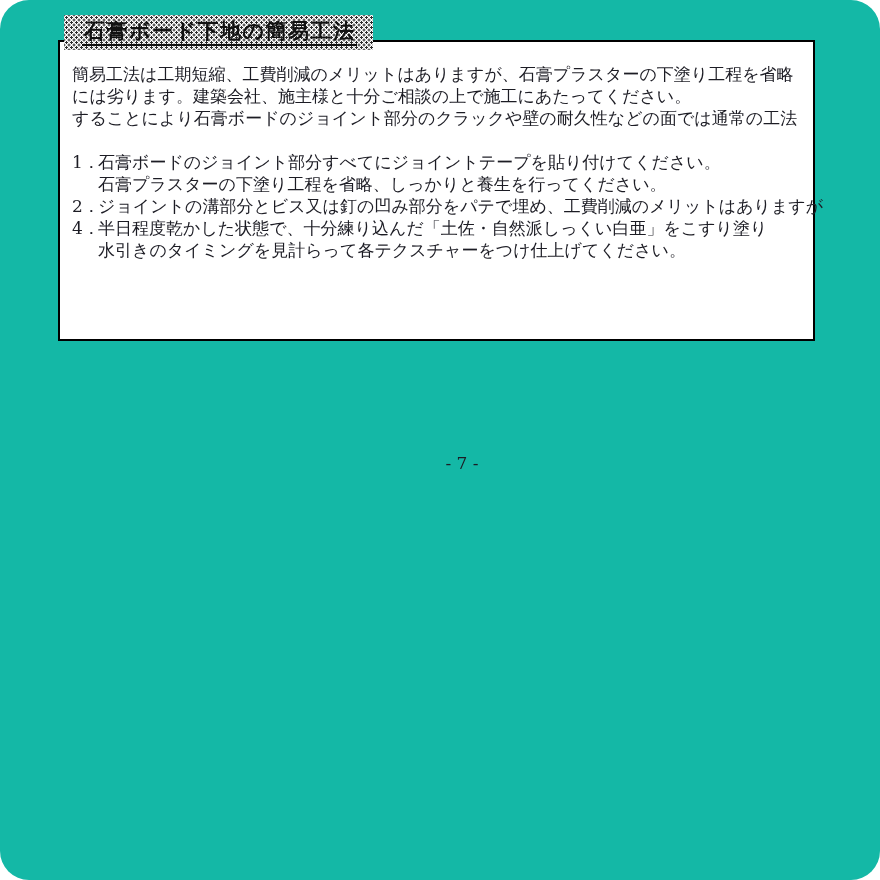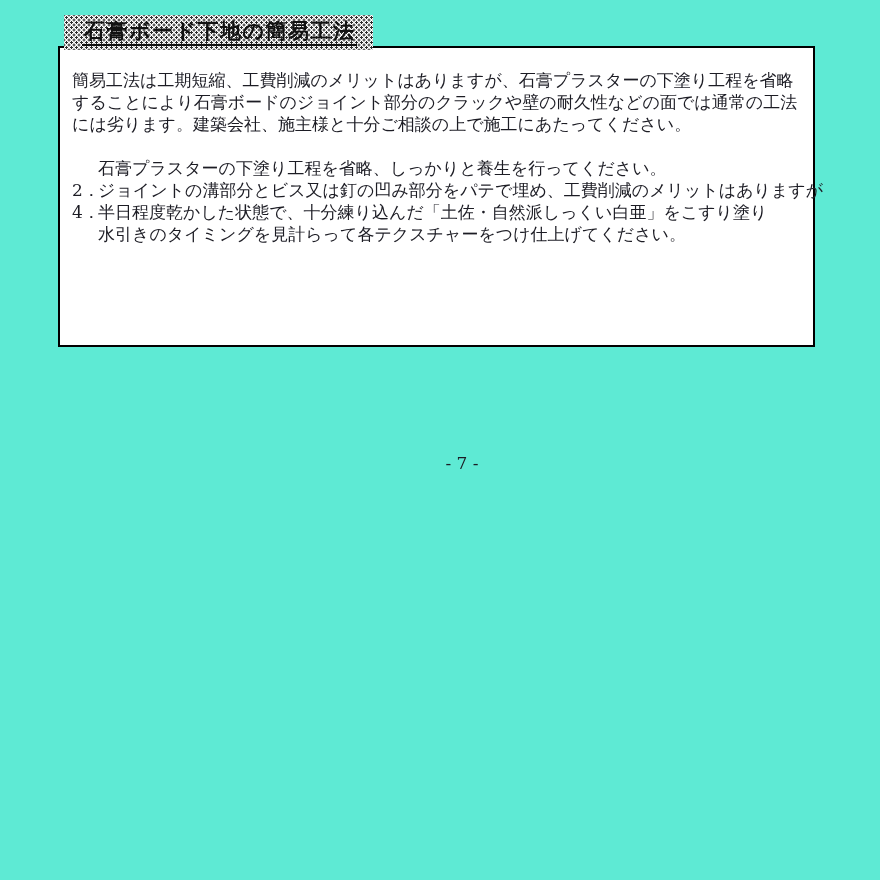--- a/index.html
+++ b/index.html
@@ -4,30 +4,31 @@
 <style>
   html, body {
     margin: 0;
     padding: 0;
     background: #ffffff;
   }
   .page {
     position: relative;
     width: 880px;
     height: 880px;
-    background: #5eead4;
+    background: #14b8a6;
     font-family: "DejaVu Serif", "Liberation Serif", serif;
     color: #1c1c24;
     overflow: hidden;
+    border-radius: 29px;
   }
   
   .content-box {
     position: absolute;
     left: 58px;
-    top: 46px;
+    top: 40px;
     width: 757px;
     height: 301px;
     border: 2px solid #000000;
     box-sizing: border-box;
     padding: 21px 6px 0 12px;
     font-size: 17px;
     line-height: 22px;
     background: #ffffff;
   }
   
@@ -93,27 +94,28 @@
 <div class="page">
 
   <div class="title-banner">
     <span class="title-text">石膏ボード下地の簡易工法</span>
   </div>
 
   <div class="content-box">
 
     <div class="intro">
       <div class="intro-line">簡易工法は工期短縮、工費削減のメリットはありますが、石膏プラスターの下塗り工程を省略</div>
+      <div class="intro-line">には劣ります。建築会社、施主様と十分ご相談の上で施工にあたってください。</div>
       <div class="intro-line">することにより石膏ボードのジョイント部分のクラックや壁の耐久性などの面では通常の工法</div>
-      <div class="intro-line">には劣ります。建築会社、施主様と十分ご相談の上で施工にあたってください。</div>
     </div>
 
     <div class="steps">
 
       <div class="step">
+        <div class="step-line"><span class="step-marker">1．</span><span>石膏ボードのジョイント部分すべてにジョイントテープを貼り付けてください。</span></div>
         <div class="step-line">石膏プラスターの下塗り工程を省略、しっかりと養生を行ってください。</div>
       </div>
 
       <div class="step">
         <div class="step-line"><span class="step-marker">2．</span><span>ジョイントの溝部分とビス又は釘の凹み部分をパテで埋め、工費削減のメリットはありますが</span></div>
       </div>
 
 
       <div class="step">
         <div class="step-line"><span class="step-marker">4．</span><span>半日程度乾かした状態で、十分練り込んだ「土佐・自然派しっくい白亜」をこすり塗り</span></div>

